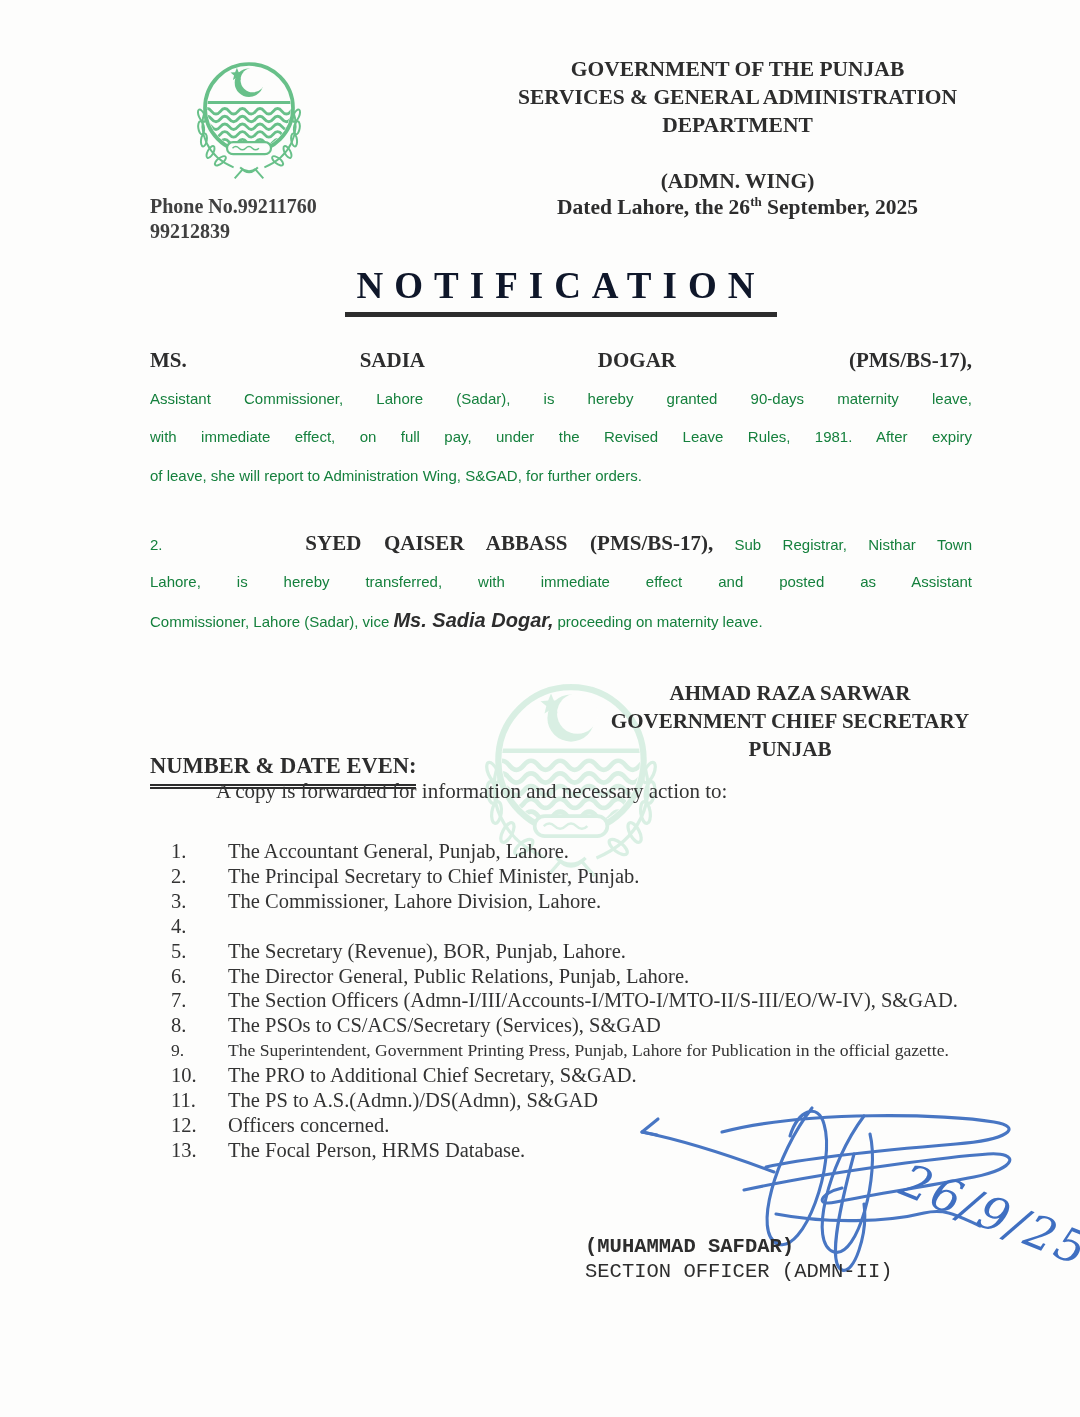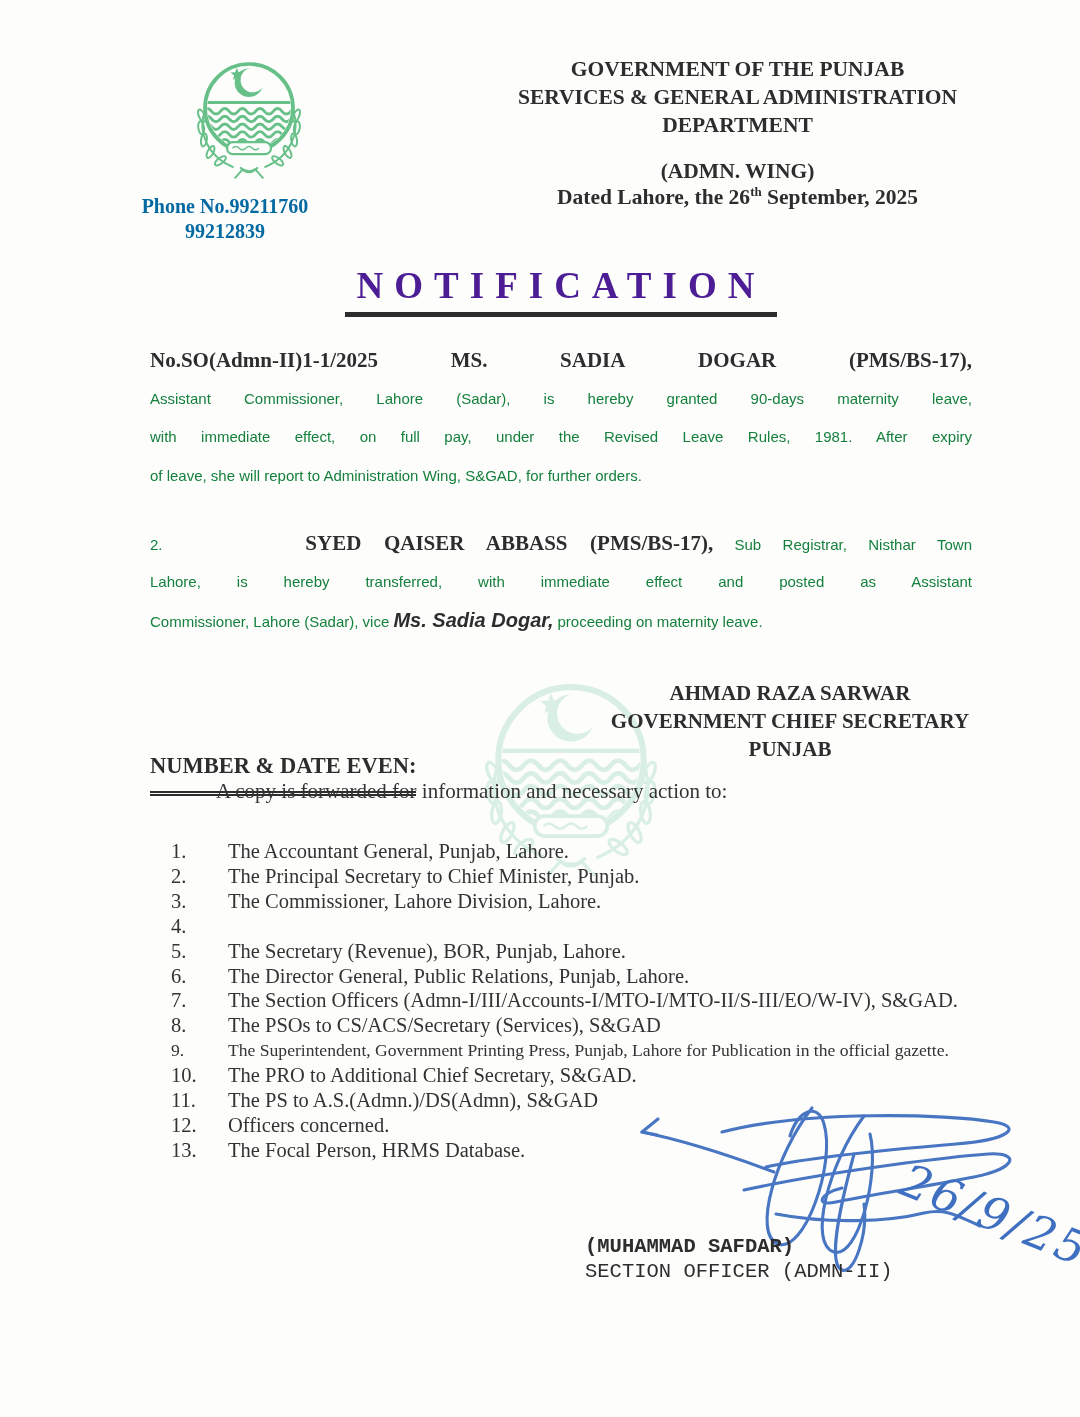--- a/index.html
+++ b/index.html
@@ -9,57 +9,57 @@
     background:#fdfdfc;
     margin:0 auto;
     overflow:hidden;
     font-family:"Liberation Serif", serif;
     color:#2f2f2f;
   }
   
   .logo{position:absolute;left:183px;top:50px;width:132px;height:138px;color:#68c089;}
   .watermark{position:absolute;left:462px;top:664px;width:218px;height:228px;color:#bce5cf;opacity:0.55;}
   .phone-block{
-    position:absolute;left:134px;top:194px;width:182px;
-    text-align:center;font-weight:bold;font-size:20px;line-height:25px;color:#0369a1;
+    position:absolute;left:150px;top:194px;width:182px;
+    text-align:left;font-weight:bold;font-size:20px;line-height:25px;color:#404040;
   }
   .header-block{
     position:absolute;left:450px;top:55px;width:575px;
     text-align:center;font-weight:bold;color:#2d2d2d;
   }
   .org-line{font-size:21.5px;line-height:28px;}
-  .wing-line{font-size:21.5px;margin-top:20px;}
+  .wing-line{font-size:21.5px;margin-top:30px;}
   .date-line{font-size:21.5px;}
   .date-line sup{font-size:13px;}
   
   .notif-wrap{position:absolute;left:150px;top:264px;width:822px;text-align:center;}
   .notif-text{
     display:inline-block;font-size:37px;font-weight:bold;letter-spacing:11px;
-    color:#4c1d95;border-bottom:5px solid #2d2d2d;padding:0 12px 5px 12px;
+    color:#0f172a;border-bottom:5px solid #2d2d2d;padding:0 12px 5px 12px;
   }
   
   .para{position:absolute;left:150px;width:822px;}
   .para1{top:341px;}
   .para2{top:524px;}
   .pline{line-height:38.5px;height:38.5px;white-space:nowrap;}
   .pline.wrap{white-space:normal;}
   .just{text-align:justify;text-align-last:justify;white-space:normal;}
   .flexline{display:flex;justify-content:space-between;align-items:baseline;}
   .serif-b{font-family:"Liberation Serif",serif;font-weight:bold;font-size:21px;color:#2d2d2d;}
   .sans{font-family:"Liberation Sans",sans-serif;font-size:15px;color:#15803d;}
   .sans-bi{font-family:"Liberation Sans",sans-serif;font-size:20px;font-weight:bold;font-style:italic;color:#2d2d2d;}
   .p2num{display:inline-block;width:134px;}
   
   .sig1{
     position:absolute;left:590px;top:679px;width:400px;text-align:center;
     font-weight:bold;font-size:21px;line-height:28px;color:#2d2d2d;
   }
   
   .numdate{position:absolute;left:150px;top:753px;font-size:22.5px;font-weight:bold;color:#2d2d2d;}
-  .numdate span{border-bottom:5px double #2d2d2d;padding-bottom:13px;}
+  .numdate span{border-bottom:5px double #2d2d2d;padding-bottom:6px;}
   .intro{position:absolute;left:216px;top:779px;font-size:21px;color:#333;}
   .dist{position:absolute;left:150px;top:839px;width:880px;font-size:20.5px;color:#333;}
   .drow{display:flex;line-height:24.9px;}
   .drow .dno{width:78px;padding-left:21px;box-sizing:border-box;flex:none;}
   .drow.small{font-size:17.6px;}
   
   .sig2{position:absolute;left:585px;top:1234px;width:400px;text-align:left;color:#2d2d2d;font-family:Liberation Mono, monospace;}
   .sig2-name{font-size:20.5px;font-weight:bold;line-height:25px;}
   .sig2-title{font-size:20.5px;line-height:25px;}
   .signature-svg{position:absolute;left:626px;top:1092px;width:400px;height:218px;}
@@ -145,21 +145,20 @@
     <div class="wing-line">(ADMN. WING)</div>
     <div class="date-line"><span>Dated Lahore, the 26</span><sup>th</sup><span> September, 2025</span></div>
   </div>
 
   <div class="notif-wrap">
     <span class="notif-text">NOTIFICATION</span>
   </div>
 
   <div class="para para1">
     <div class="pline flexline serif-b">
-      <span>No.SO(Admn-II)1-1/2025</span>
       <span>MS.</span>
       <span>SADIA</span>
       <span>DOGAR</span>
       <span>(PMS/BS-17),</span>
     </div>
     <div class="pline sans just">Assistant Commissioner, Lahore (Sadar), is hereby granted 90-days maternity leave,</div>
     <div class="pline sans just">with immediate effect, on full pay, under the Revised Leave Rules, 1981. After expiry</div>
     <div class="pline sans wrap">of leave, she will report to Administration Wing, S&amp;GAD, for further orders.</div>
   </div>
 

